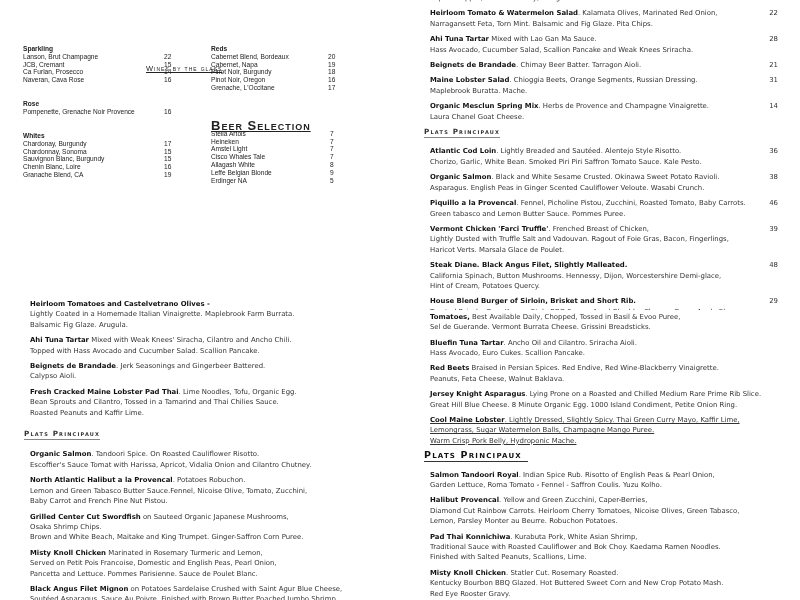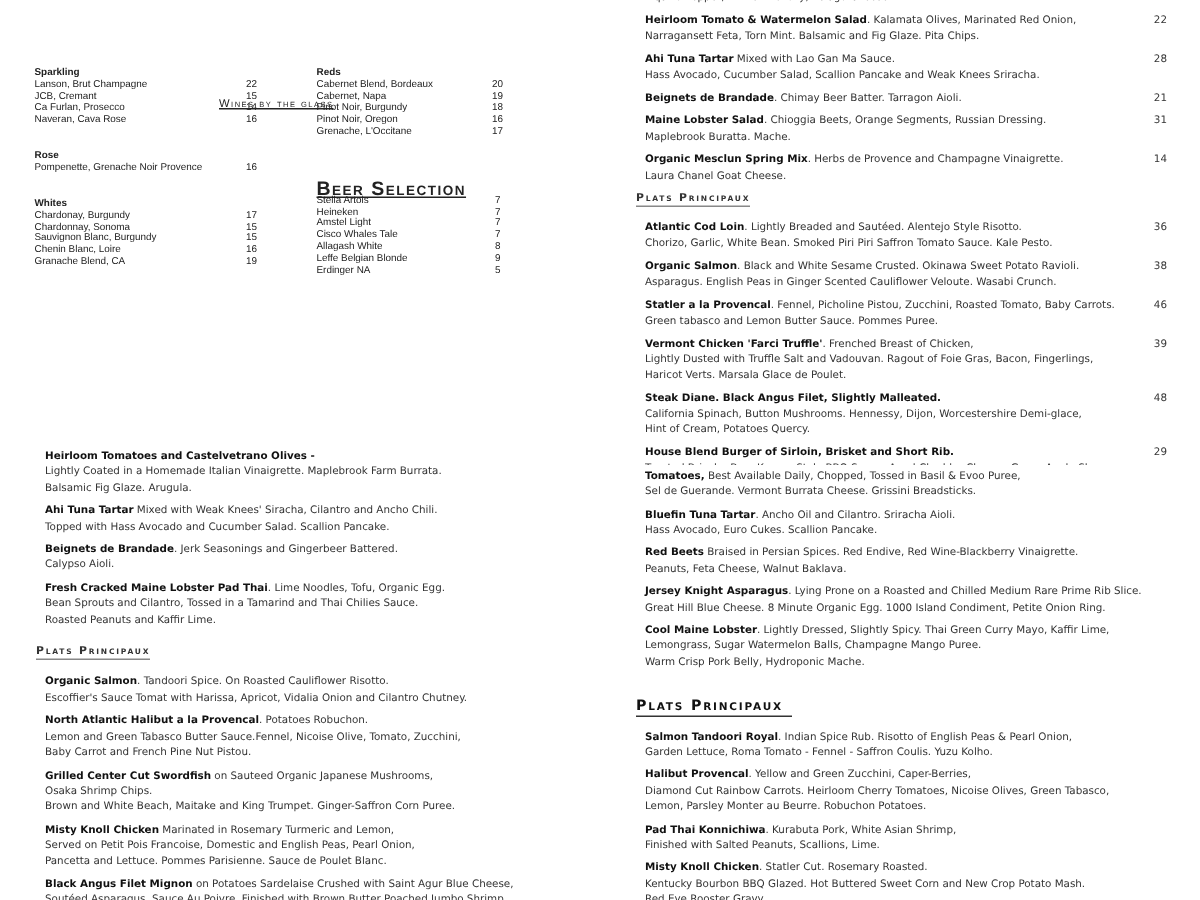--- a/index.html
+++ b/index.html
@@ -234,21 +234,21 @@
     <span class="line"><span class="name">Atlantic Cod Loin</span><span>. Lightly Breaded and Sautéed. Alentejo Style Risotto.</span></span>
     <span class="line">Chorizo, Garlic, White Bean. Smoked Piri Piri Saffron Tomato Sauce. Kale Pesto.</span>
     <span class="price">36</span>
   </div>
   <div class="menu-item">
     <span class="line"><span class="name">Organic Salmon</span><span>. Black and White Sesame Crusted. Okinawa Sweet Potato Ravioli.</span></span>
     <span class="line">Asparagus. English Peas in Ginger Scented Cauliflower Veloute. Wasabi Crunch.</span>
     <span class="price">38</span>
   </div>
   <div class="menu-item">
-    <span class="line"><span class="name">Statler a la Provencal</span><span>.  Fennel, Picholine Pistou, Zucchini, Roasted Tomato, Baby Carrots.</span></span>
+    <span class="line"><span class="name">Piquillo a la Provencal</span><span>.  Fennel, Picholine Pistou, Zucchini, Roasted Tomato, Baby Carrots.</span></span>
     <span class="line">Green tabasco and Lemon Butter Sauce. Pommes Puree.</span>
     <span class="price">46</span>
   </div>
   <div class="menu-item">
     <span class="line"><span class="name">Vermont Chicken 'Farci Truffle'</span><span>.  Frenched Breast of Chicken,</span></span>
     <span class="line">Lightly Dusted with Truffle Salt and Vadouvan. Ragout of Foie Gras, Bacon, Fingerlings,</span>
     <span class="line">Haricot Verts. Marsala Glace de Poulet.</span>
     <span class="price">39</span>
   </div>
   <div class="menu-item">
@@ -275,39 +275,40 @@
     <span class="line">Hass Avocado, Euro Cukes. Scallion Pancake.</span>
   </div>
   <div class="menu-item">
     <span class="line"><span class="name">Red Beets</span><span>  Braised in Persian Spices. Red Endive, Red Wine-Blackberry Vinaigrette.</span></span>
     <span class="line">Peanuts, Feta Cheese, Walnut Baklava.</span>
   </div>
   <div class="menu-item">
     <span class="line"><span class="name">Jersey Knight Asparagus</span><span>.  Lying Prone on a Roasted and Chilled Medium Rare Prime Rib Slice.</span></span>
     <span class="line">Great Hill Blue Cheese. 8 Minute Organic Egg. 1000 Island Condiment, Petite Onion Ring.</span>
   </div>
-  <div class="menu-item" style="margin-bottom:18px;">
+  <div class="menu-item" style="margin-bottom:2px;text-decoration:underline;">
     <span class="line"><span class="name">Cool Maine Lobster</span><span>.  Lightly Dressed, Slightly Spicy. Thai Green Curry Mayo, Kaffir Lime,</span></span>
     <span class="line">Lemongrass, Sugar Watermelon Balls, Champagne Mango Puree.</span>
     <span class="line">Warm Crisp Pork Belly, Hydroponic Mache.</span>
   </div>
 
   <div class="section-h big">Plats Principaux</div>
 
   <div class="menu-item">
     <span class="line"><span class="name">Salmon Tandoori Royal</span><span>.  Indian Spice Rub. Risotto of English Peas &amp; Pearl Onion,</span></span>
     <span class="line">Garden Lettuce, Roma Tomato - Fennel - Saffron Coulis. Yuzu Kolho.</span>
   </div>
   <div class="menu-item">
     <span class="line"><span class="name">Halibut Provencal</span><span>.  Yellow and Green Zucchini, Caper-Berries,</span></span>
     <span class="line">Diamond Cut Rainbow Carrots. Heirloom Cherry Tomatoes, Nicoise Olives, Green Tabasco,</span>
     <span class="line">Lemon, Parsley Monter au Beurre. Robuchon Potatoes.</span>
   </div>
   <div class="menu-item">
     <span class="line"><span class="name">Pad Thai Konnichiwa</span><span>.  Kurabuta Pork, White Asian Shrimp,</span></span>
+    <span class="line">Traditional Sauce with Roasted Cauliflower and Bok Choy. Kaedama Ramen Noodles.</span>
     <span class="line">Finished with Salted Peanuts, Scallions, Lime.</span>
   </div>
   <div class="menu-item">
     <span class="line"><span class="name">Misty Knoll Chicken</span><span>.  Statler Cut. Rosemary Roasted.</span></span>
     <span class="line">Kentucky Bourbon BBQ Glazed. Hot Buttered Sweet Corn and New Crop Potato Mash.</span>
     <span class="line">Red Eye Rooster Gravy.</span>
   </div>
   
 </div>
 

